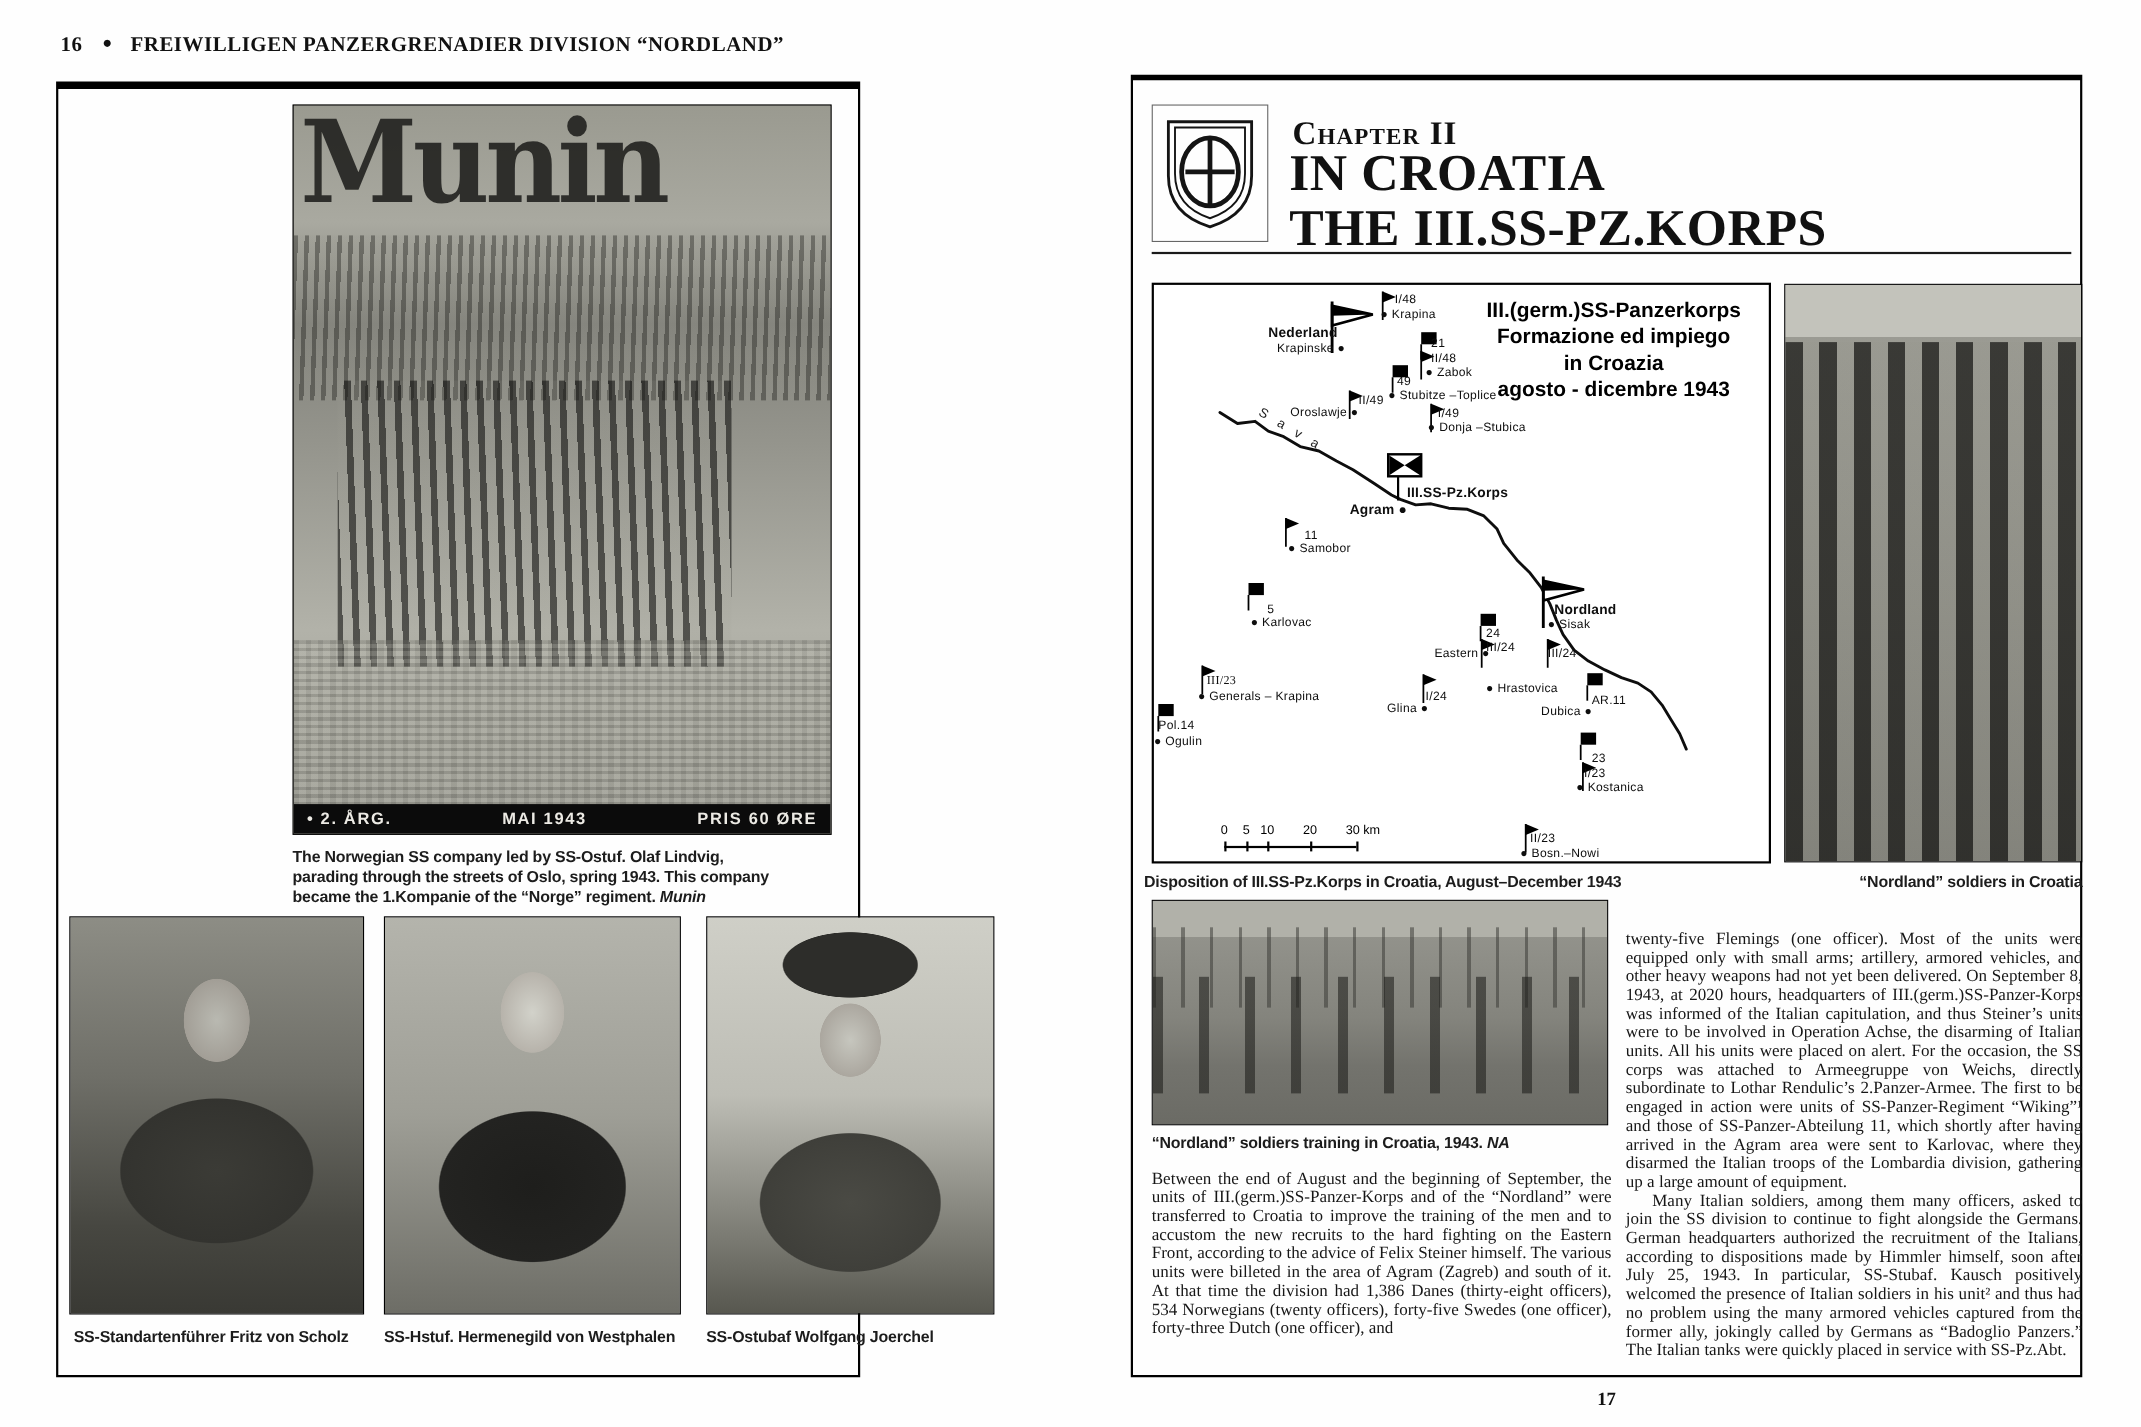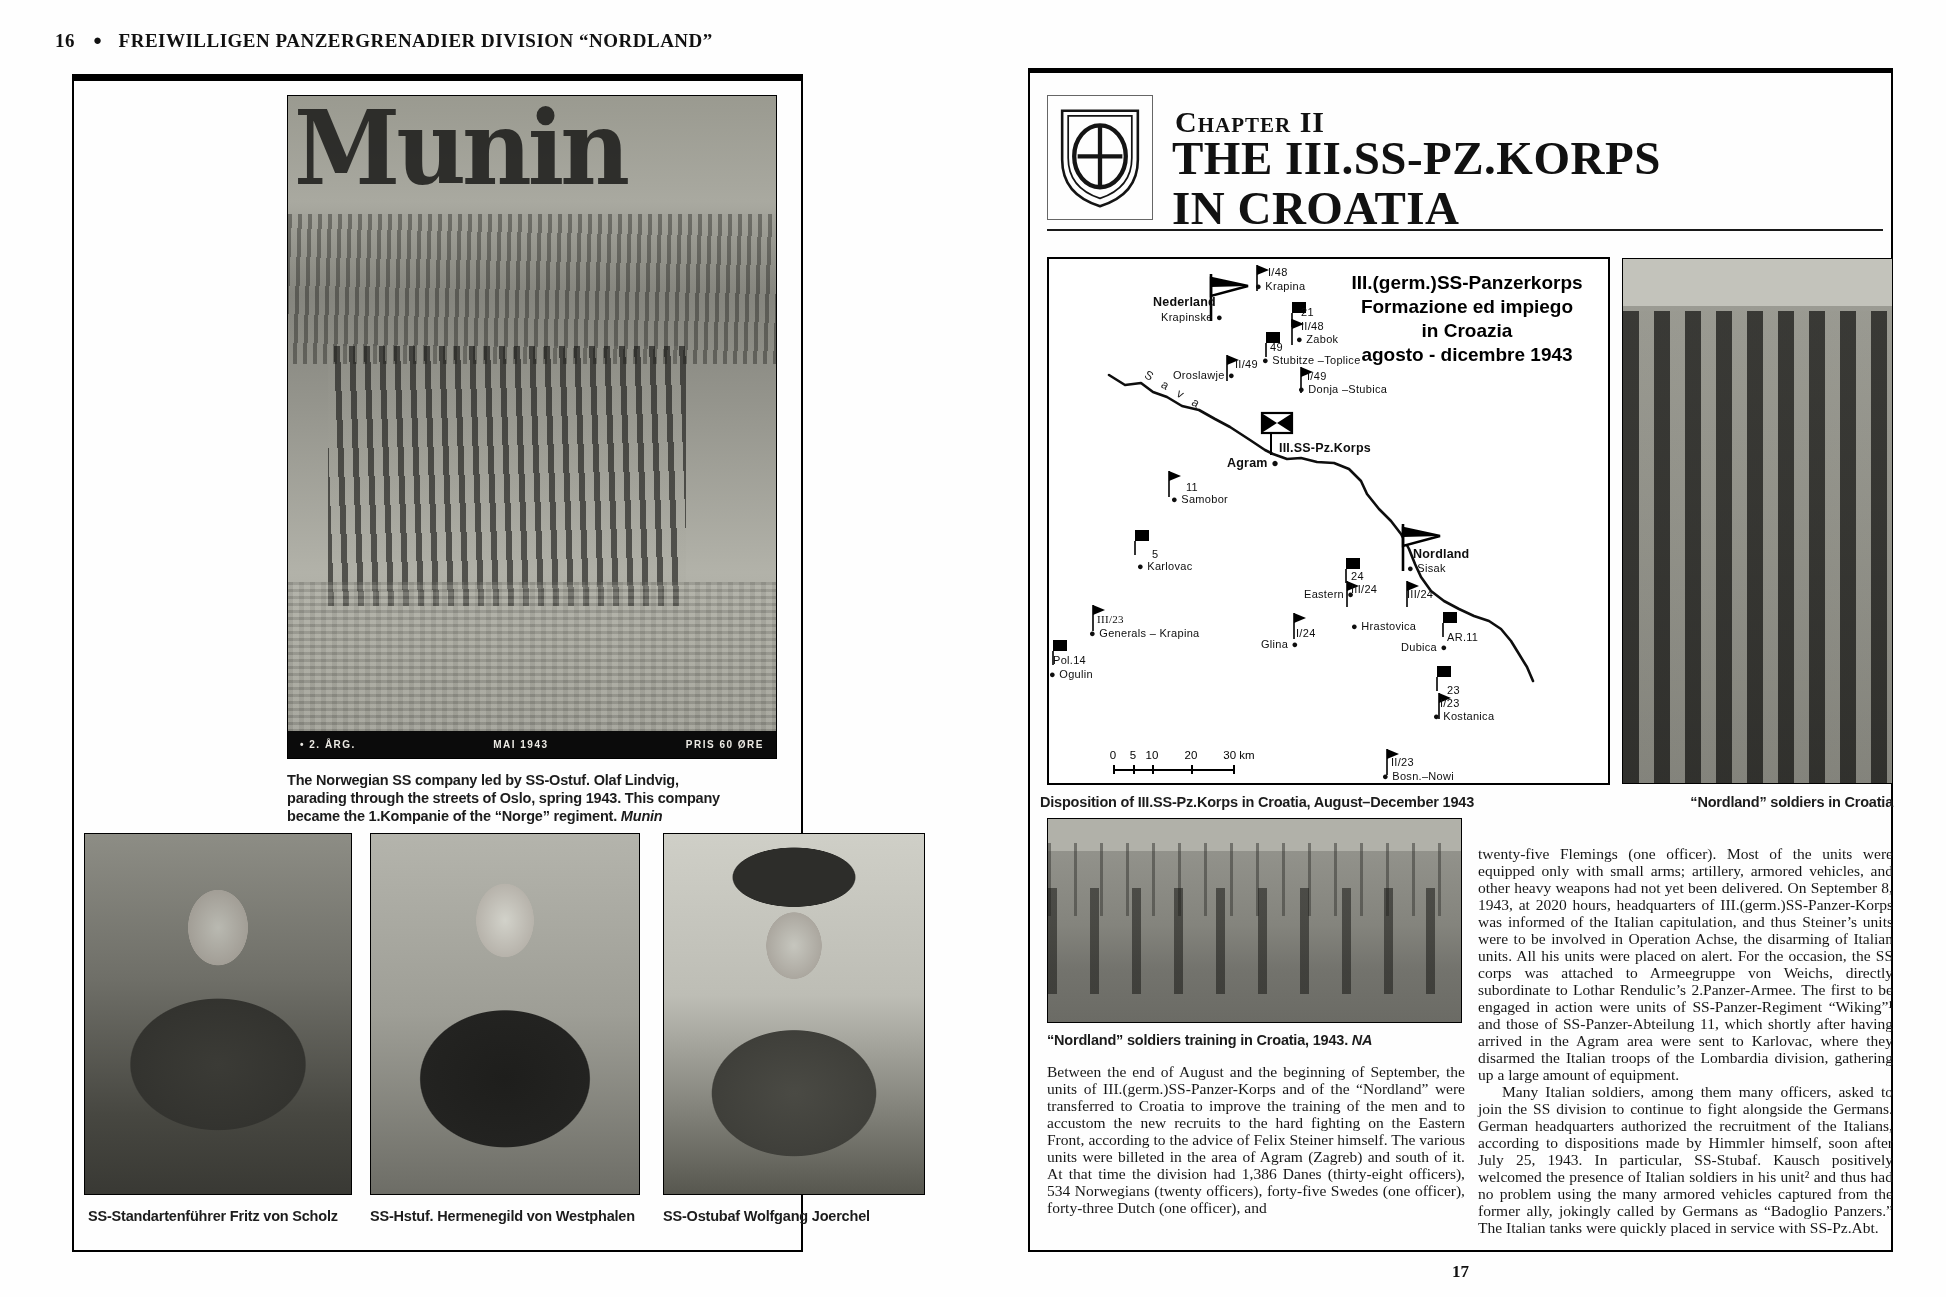--- a/index.html
+++ b/index.html
@@ -6,42 +6,42 @@
   #page{position:relative;width:1946px;height:1297px;background:#fefefe;overflow:hidden;
         font-family:"Liberation Serif",serif;color:#111;}
   .abs{position:absolute;}
 
   
   #runhead{left:55px;top:30px;font-weight:bold;font-size:19px;letter-spacing:.5px;}
   #runhead .num{margin-right:18px;}
   #runhead .dot{font-size:15px;margin-right:16px;position:relative;top:-2px;}
 
   
-  #left-box{left:72px;top:74px;width:731px;height:1178px;border:2px solid #000;border-top:7px solid #000;box-sizing:border-box;}
+  #left-box{left:51px;top:74px;width:731px;height:1178px;border:2px solid #000;border-top:7px solid #000;box-sizing:border-box;}
   #right-box{left:1028px;top:68px;width:865px;height:1184px;border:2px solid #000;border-top:5px solid #000;box-sizing:border-box;}
 
   .photo{position:absolute;border:1px solid #000;box-sizing:border-box;overflow:hidden;background:#8b8b84;}
   .caption{position:absolute;font-family:"Liberation Sans",sans-serif;font-weight:bold;
            font-size:14.5px;line-height:18px;letter-spacing:-.2px;color:#1c1c1c;}
   .caption i{font-style:italic;}
 
   
   #parade-base{position:absolute;inset:0;background:linear-gradient(180deg,#9a9a90 0%,#a9a9a0 16%,#83837c 30%,#94948c 46%,#b2b2a9 72%,#a5a59c 88%,#9b9b93 100%);}
   #masthead{position:absolute;top:2px;left:6px;right:0;font-family:"DejaVu Serif",serif;font-weight:bold;
             font-size:96px;line-height:100px;color:#1e1e1c;letter-spacing:-4px;opacity:.88;transform:scaleY(1.08);}
   #crowd-band{position:absolute;top:118px;left:0;right:0;height:150px;
       background:repeating-linear-gradient(92deg,rgba(30,30,26,.5) 0 4px,rgba(150,150,140,.15) 4px 10px);opacity:.8;}
   #column-band{position:absolute;top:250px;left:40px;right:90px;height:260px;
       background:repeating-linear-gradient(88deg,rgba(22,22,20,.62) 0 6px,rgba(160,160,150,.12) 6px 15px);}
   #cobbles{position:absolute;bottom:26px;left:0;right:0;height:150px;
       background:repeating-linear-gradient(0deg,rgba(95,95,88,.28) 0 3px,rgba(180,180,170,.28) 3px 7px),
                  repeating-linear-gradient(90deg,rgba(95,95,88,.18) 0 5px,rgba(200,200,190,.14) 5px 11px);}
   #mag-bar{position:absolute;left:0;right:0;bottom:0;height:27px;background:#0b0b0b;color:#eceae4;
       display:flex;justify-content:space-between;align-items:center;padding:0 12px;
-      font-family:"Liberation Sans",sans-serif;font-weight:bold;font-size:10px;letter-spacing:1.5px;}
+      font-family:"Liberation Sans",sans-serif;font-weight:bold;font-size:15px;letter-spacing:1.5px;}
 
   
   .portrait{position:absolute;top:752px;height:362px;border:1px solid #000;box-sizing:border-box;}
   #portrait-1{left:10px;width:268px;background:
       radial-gradient(ellipse 54px 68px at 50% 26%,#b9b9b1 0%,#a29e96 55%,rgba(0,0,0,0) 56%),
       radial-gradient(ellipse 128px 96px at 50% 64%,#3b3b36 0%,#33332f 68%,rgba(0,0,0,0) 69%),
       linear-gradient(180deg,#8d8d85 0%,#6f6f68 40%,#474741 78%,#393934 100%);}
   #portrait-2{left:296px;width:270px;background:
       radial-gradient(ellipse 52px 66px at 50% 24%,#d2d2ca 0%,#b7b3ab 55%,rgba(0,0,0,0) 56%),
       radial-gradient(ellipse 124px 100px at 50% 68%,#1e1e1c 0%,#232321 68%,rgba(0,0,0,0) 69%),
@@ -136,22 +136,22 @@
         <path d="M6,5 H94 V62 C94,92 76,108 50,116 C24,108 6,92 6,62 Z" fill="none" stroke="#141414" stroke-width="3"></path>
         <path d="M13,11 H87 V60 C87,86 71,100 50,107 C29,100 13,86 13,60 Z" fill="none" stroke="#141414" stroke-width="2"></path>
         <ellipse cx="50" cy="58" rx="30" ry="36" fill="none" stroke="#141414" stroke-width="5"></ellipse>
         <line x1="50" y1="24" x2="50" y2="92" stroke="#141414" stroke-width="5"></line>
         <line x1="24" y1="58" x2="76" y2="58" stroke="#141414" stroke-width="5"></line>
       </svg>
     </div>
 
     <div class="abs" id="chapter-label">Chapter II</div>
     <div class="abs" id="chapter-title">
+      <div>IN CROATIA</div>
       <div>THE III.SS-PZ.KORPS</div>
-      <div>IN CROATIA</div>
     </div>
     <div class="abs" id="title-rule"></div>
 
     <div class="abs" id="map-box">
       <div id="map-canvas">
         <svg id="river-svg" width="559" height="524">
           <path d="M60,116 L76,126 92,124 104,133 118,138 133,147 150,151 166,160 181,168 201,181 216,191 224,195 238,200 252,199 268,203 285,204 300,210 312,222 318,235 330,250 342,262 352,275 360,290 366,305 372,318 382,332 395,342 410,350 425,357 440,362 452,370 462,382 470,395 478,408 484,422" fill="none" stroke="#0e0e0e" stroke-width="2.6" stroke-linejoin="round" stroke-linecap="round"></path>
         </svg>
         <div id="river-label" class="map-label">S a v a</div>
         <div id="map-title">

